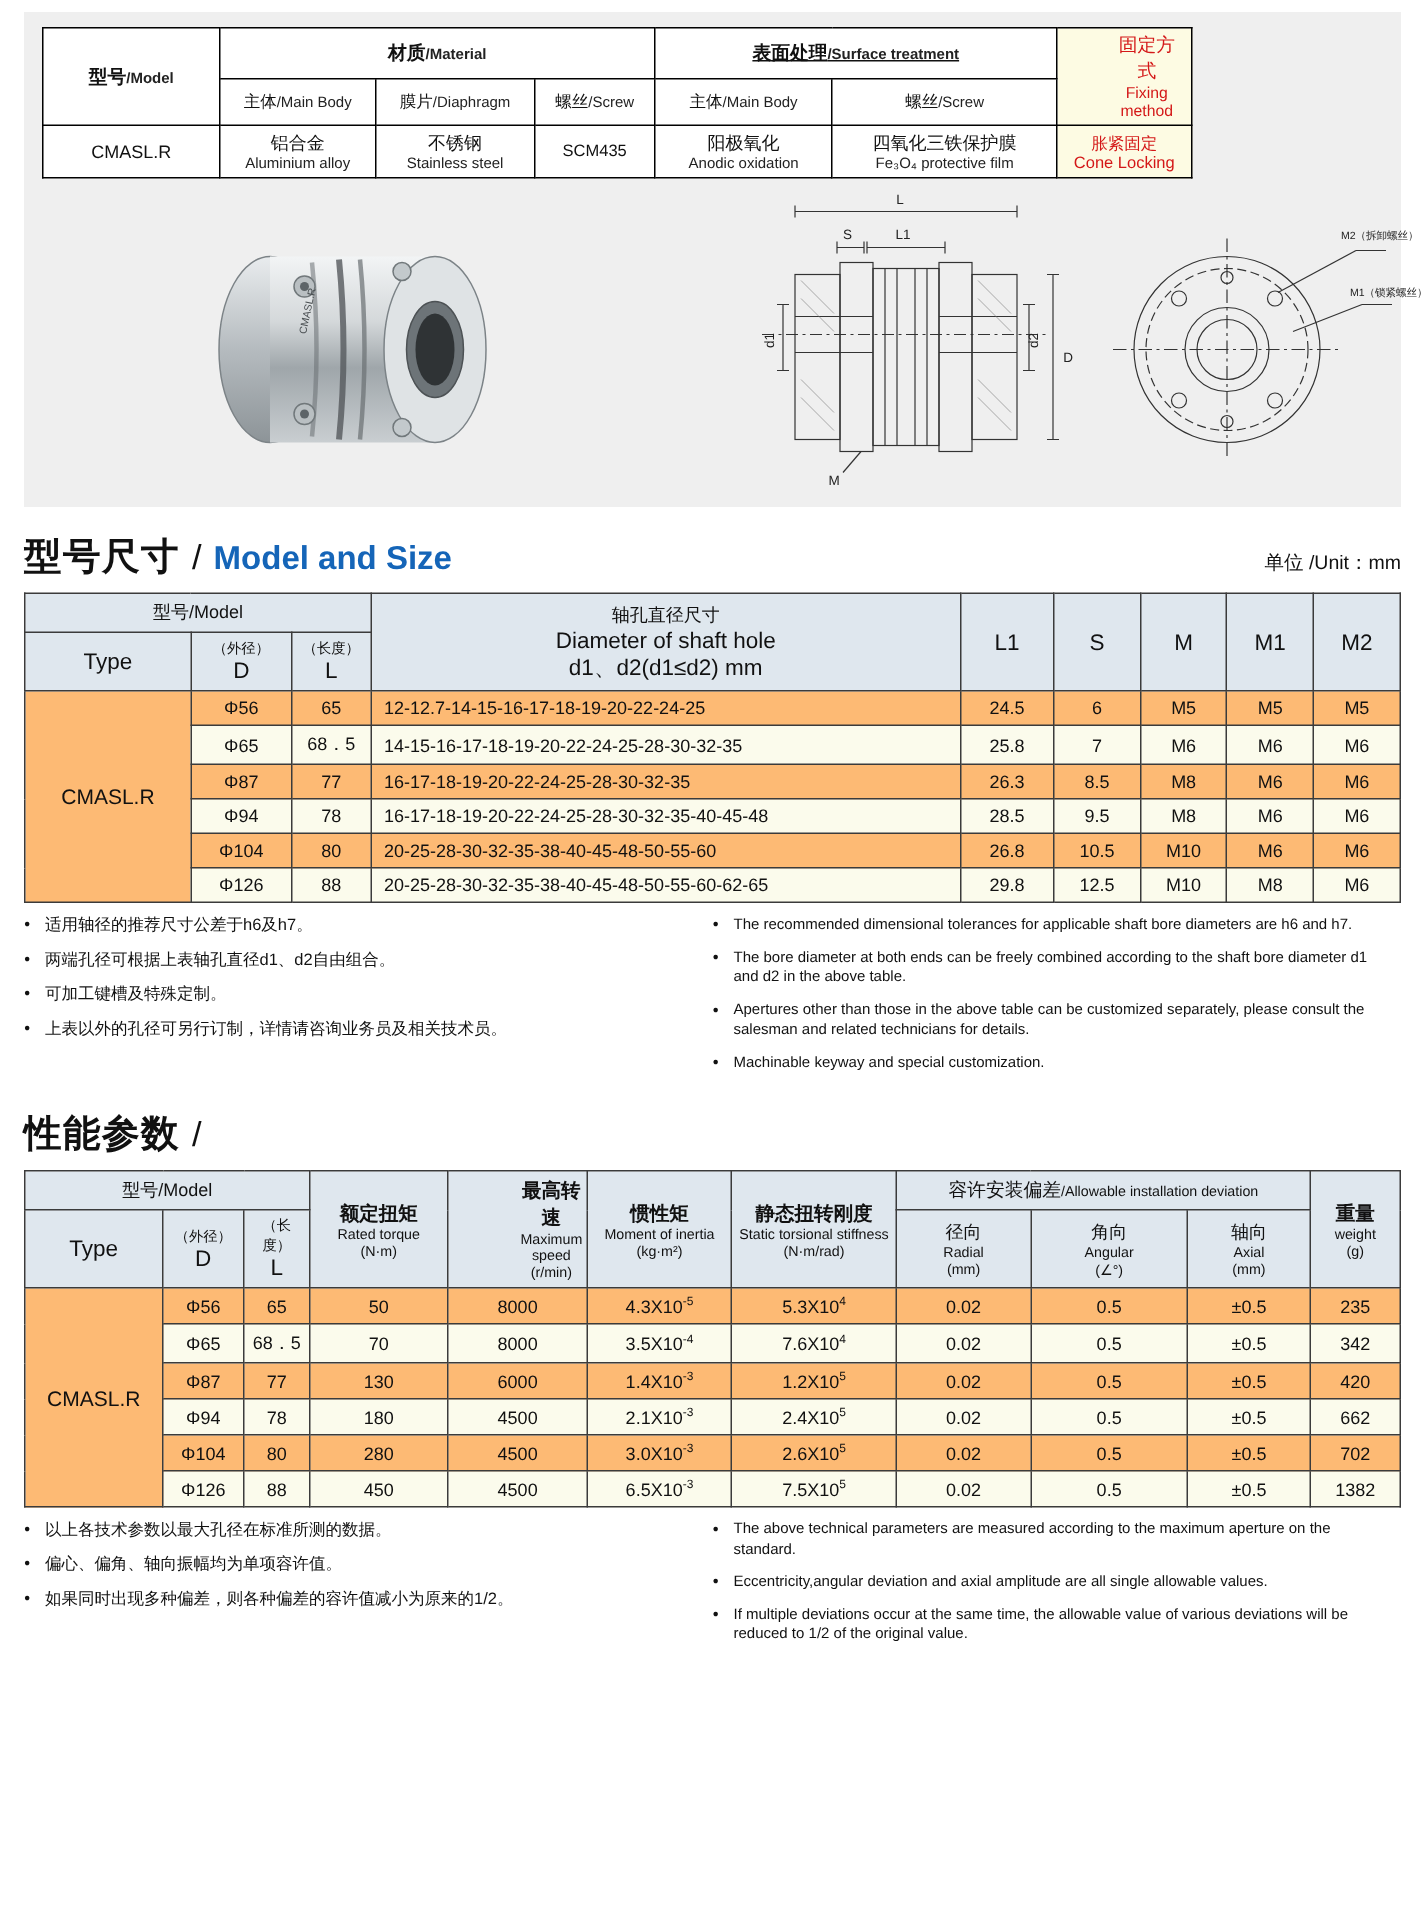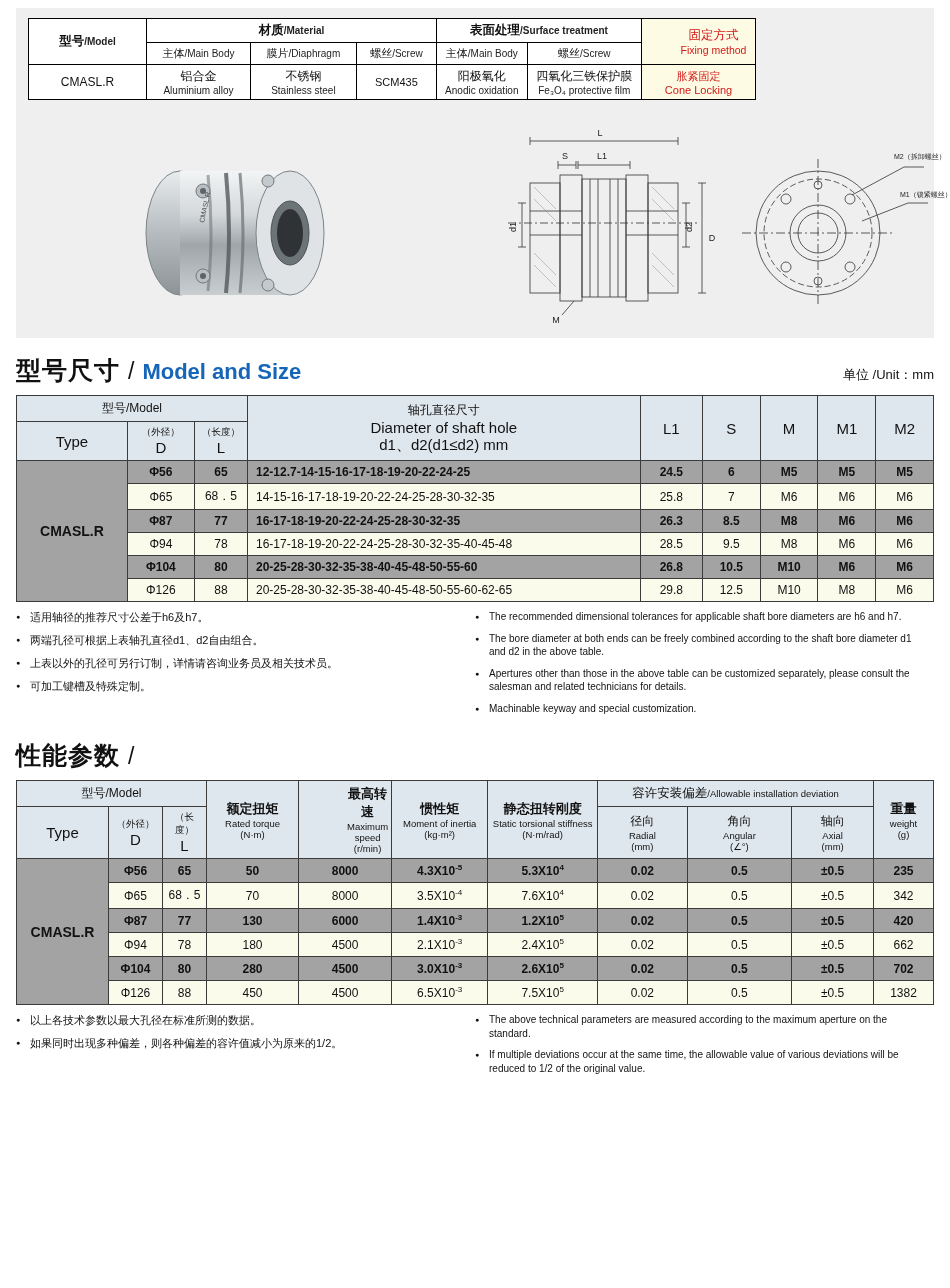--- a/index.html
+++ b/index.html
@@ -57,21 +57,21 @@
   .data-table td, .data-table th {
     border: 1px solid #3b3b3b;
     text-align:center; vertical-align: middle;
     padding: 4px 3px; font-weight: normal;
   }
   .data-table thead td { background:#dfe7ee; font-size: 12px; }
   .data-table .big { font-size: 15px; }
   .data-table .small { font-size: 9.5px; }
   .data-table .med { font-size: 12px; }
   .row-alt td { background: #fbfbec; }
-  .row-plain td { background: #a3a3a3; font-weight: bold; }
+  .row-plain td { background: #fdba74; }
   .leftmodel { font-size: 14px; }
   .shaft { text-align:left !important; padding-left: 8px !important; font-size: 12px; }
 
   
   .notes { display:flex; margin-top: 8px; font-size: 11px; }
   .notes .col { width: 50%; padding-right: 12px; }
   .note { position: relative; padding-left: 14px; margin-bottom: 8px; line-height: 1.35; }
   .note:before { content:"●"; position:absolute; left:0; top:0px; font-size: 7px; line-height: 14px; }
   .notes .en-col .note { font-size: 10px; }
 
@@ -86,24 +86,24 @@
 
     <table class="spec-table">
       <tbody>
           <tr>
         <td class="hdr" rowspan="2" style="width:118px;">
           <span>型号</span><span class="en">/Model</span>
         </td>
         <td class="hdr" colspan="3" style="width:290px;">
           <span>材质</span><span class="en">/Material</span>
         </td>
-        <td class="hdr" colspan="2" style="width:205px;">
+        <td class="hdr" colspan="2" style="width:268px;text-decoration:underline;">
           <span>表面处理</span><span class="en">/Surface treatment</span>
         </td>
-        <td class="fix-head" rowspan="2" style="width:114px;padding-left:36px;">
+        <td class="fix-head" rowspan="2" style="width:90px;padding-left:36px;">
           <div>固定方式</div>
           <div style="font-size:10.5px;">Fixing method</div>
         </td>
       </tr>
       <tr>
         <td class="sub">
           <span>主体</span><span class="en">/Main Body</span>
         </td>
         <td class="sub">
           <span>膜片</span><span class="en">/Diaphragm</span>
@@ -369,22 +369,22 @@
         <td>M8</td>
         <td>M6</td>
       </tr>
     </tbody>
   </table>
 
   <div class="notes">
     <div class="col cn-col">
       <div class="note">适用轴径的推荐尺寸公差于h6及h7。</div>
       <div class="note">两端孔径可根据上表轴孔直径d1、d2自由组合。</div>
+      <div class="note">可加工键槽及特殊定制。</div>
       <div class="note">上表以外的孔径可另行订制，详情请咨询业务员及相关技术员。</div>
-      <div class="note">可加工键槽及特殊定制。</div>
     </div>
     <div class="col en-col">
       <div class="note">The recommended dimensional tolerances for applicable shaft bore diameters are h6 and h7.</div>
       <div class="note">The bore diameter at both ends can be freely combined according to the shaft bore diameter d1 and d2 in the above table.</div>
       <div class="note">Apertures other than those in the above table can be customized separately, please consult the salesman and related technicians for details.</div>
       <div class="note">Machinable keyway and special customization.</div>
     </div>
   </div>
 
   <div class="sec-title">
@@ -525,21 +525,23 @@
         <td>0.5</td>
         <td>±0.5</td>
         <td>1382</td>
       </tr>
     </tbody>
   </table>
 
   <div class="notes">
     <div class="col cn-col">
       <div class="note">以上各技术参数以最大孔径在标准所测的数据。</div>
+      <div class="note">偏心、偏角、轴向振幅均为单项容许值。</div>
       <div class="note">如果同时出现多种偏差，则各种偏差的容许值减小为原来的1/2。</div>
     </div>
     <div class="col en-col">
       <div class="note">The above technical parameters are measured according to the maximum aperture on the standard.</div>
+      <div class="note">Eccentricity,angular deviation and axial amplitude are all single allowable values.</div>
       <div class="note">If multiple deviations occur at the same time, the allowable value of various deviations will be reduced to 1/2 of the original value.</div>
     </div>
   </div>
 
 </div>
 
 </body></html>

